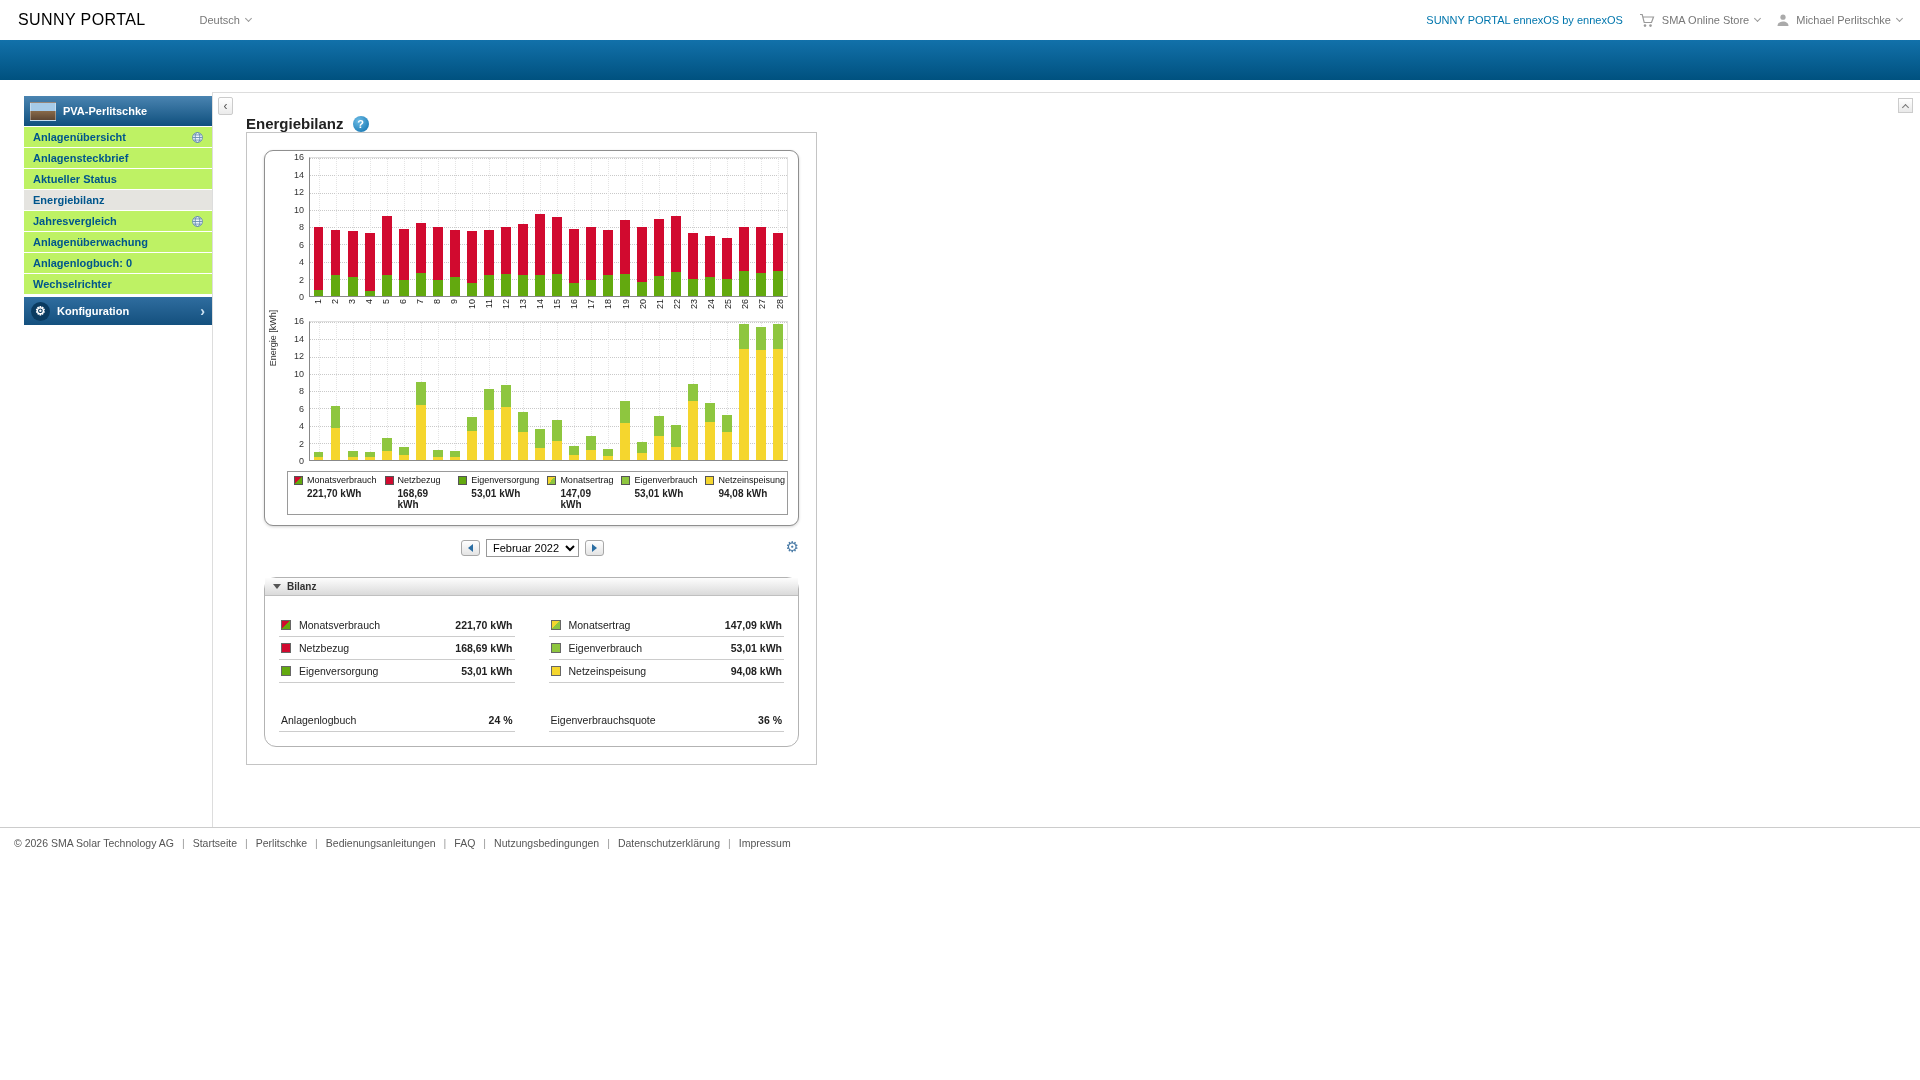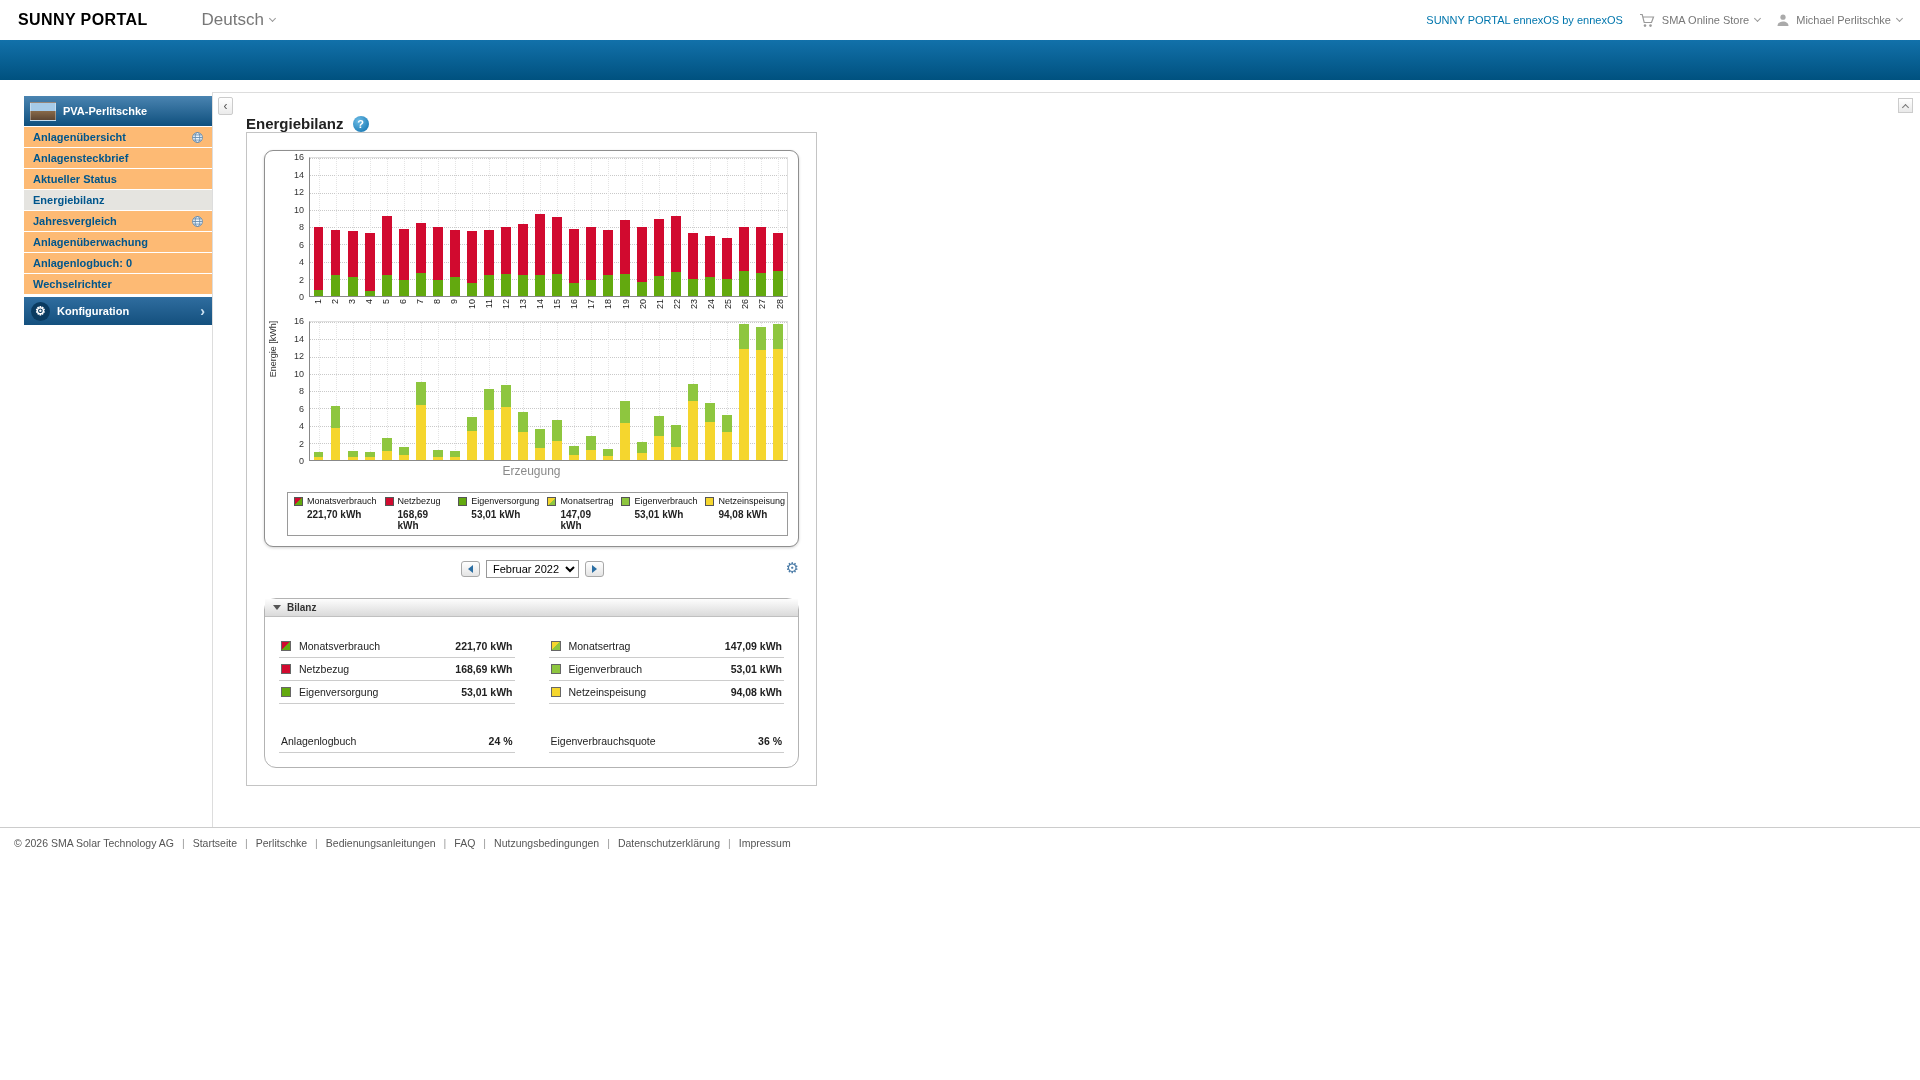--- a/index.html
+++ b/index.html
@@ -2,35 +2,35 @@
 <html><head>
 <meta charset="utf-8">
 <style>
   * { box-sizing: border-box; }
   html,body { margin:0; padding:0; }
   body { font-family:"Liberation Sans", sans-serif; background:#fff; color:#222; }
   .page { width:1920px; height:1080px; position:relative; background:#fff; overflow:hidden; }
 
   
   .topbar { height:40px; display:flex; align-items:center; padding:0 18px; background:#fff; }
-  .logo { font-weight:bold; font-size:16px; letter-spacing:.4px; color:#000; }
-  .lang { margin-left:54px; font-size:17px; color:#777; display:flex; align-items:center; gap:6px; cursor:pointer; }
+  .logo { font-weight:normal; font-size:16px; letter-spacing:.4px; color:#000; }
+  .lang { margin-left:54px; font-size:11px; color:#777; display:flex; align-items:center; gap:6px; cursor:pointer; }
   .top-right { margin-left:auto; display:flex; align-items:center; gap:16px; font-size:11px; color:#777; }
   .powered { color:#0076ad; cursor:pointer; }
   .top-item { display:flex; align-items:center; gap:6px; cursor:pointer; }
   .chev-down { width:5px; height:5px; border-right:1px solid #999; border-bottom:1px solid #999; transform:rotate(45deg); display:inline-block; margin-top:-3px; }
 
   .blueband { height:40px; background:linear-gradient(#1271aa,#00517f); }
 
   
   .main { display:flex; min-height:747px; align-items:stretch; }
   .sidebar { width:188px; flex:none; padding-top:16px;margin-left:24px; }
   .plant-header { height:30px; background:linear-gradient(#4a84b1,#0f507e); color:#fff; font-weight:bold; font-size:11px; display:flex; align-items:center; gap:7px; padding:0 6px; cursor:pointer; }
   .thumb { width:26px; height:19px; flex:none; background:linear-gradient(#a6cbe8 45%, #8a6b4a 45%, #5d4632); border:1px solid rgba(255,255,255,.35); }
-  .side-item { background:#fdba74; border-top:1px solid #fff; color:#00568c; font-size:11px; font-weight:bold; padding:4px 9px; display:flex; align-items:center; cursor:pointer; min-height:21px; }
+  .side-item { background:#bef264; border-top:1px solid #fff; color:#00568c; font-size:11px; font-weight:bold; padding:4px 9px; display:flex; align-items:center; cursor:pointer; min-height:21px; }
   .side-item.active { background:#e5e4e0; }
   .side-item .globe { margin-left:auto; display:flex; }
   .config { margin-top:3px; background:linear-gradient(#2f6d9f,#14507e); color:#fff; padding:4px 7px; display:flex; align-items:center; gap:7px; font-weight:bold; font-size:11px; cursor:pointer; min-height:28px; }
   .gear-circle { width:19px; height:19px; border-radius:50%; background:#0a3b60; display:flex; align-items:center; justify-content:center; font-size:12px; color:#fff; flex:none; }
   .config .chevr { margin-left:auto; color:#cfe3f2; font-size:14px; line-height:10px; }
 
   .content { flex:1; margin-top:12px; border-top:1px solid #ddd; border-left:1px solid #ddd; position:relative; background:#fff; }
   .collapse-btn { position:absolute; top:4px; left:5px; width:15px; height:18px; border:1px solid #ccc; border-radius:2px; background:linear-gradient(#fff,#ebebeb); color:#555; display:flex; align-items:center; justify-content:center; font-size:12px; cursor:pointer; }
   .scrollup-btn { position:absolute; top:5px; right:7px; width:15px; height:15px; border:1px solid #ccc; background:linear-gradient(#fff,#e9e9e9); display:flex; align-items:center; justify-content:center; cursor:pointer; }
   .chev-up { width:5px; height:5px; border-left:1px solid #777; border-top:1px solid #777; transform:rotate(45deg); margin-top:3px; }
@@ -731,21 +731,20 @@
                       <div class="slot">
                         <div class="bar">
                           <div style="height: 18.125%; background: rgb(142, 198, 63);"></div>
                           <div style="height: 80.625%; background: rgb(245, 214, 46);"></div>
                         </div>
                       </div>
                     </div>
                   </div>
               </div>
             </div>
-            <div class="chart-title">Erzeugung</div>
 
             <div class="legend">
               <div class="lcell">
                 <div class="lrow1">
                     <span class="lswatch" style="background: linear-gradient(135deg, rgb(209, 10, 47) 50%, rgb(99, 169, 15) 50%);"></span>
                     <span>Monatsverbrauch</span>
                   </div>
                 <div class="lval">221,70 kWh</div>
               </div>
               <div class="lcell">

